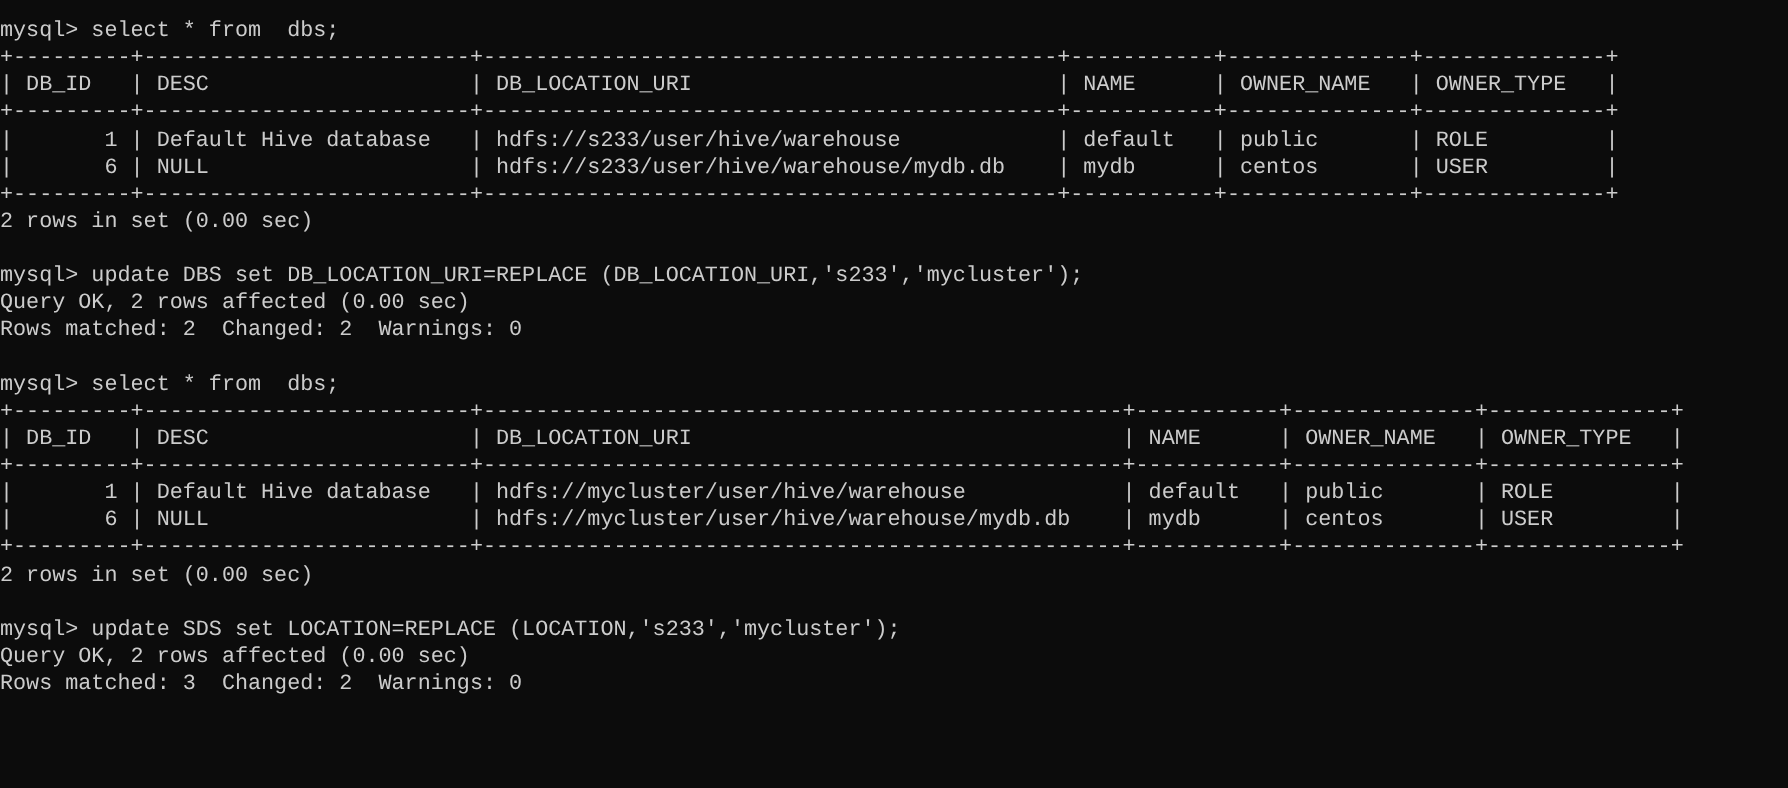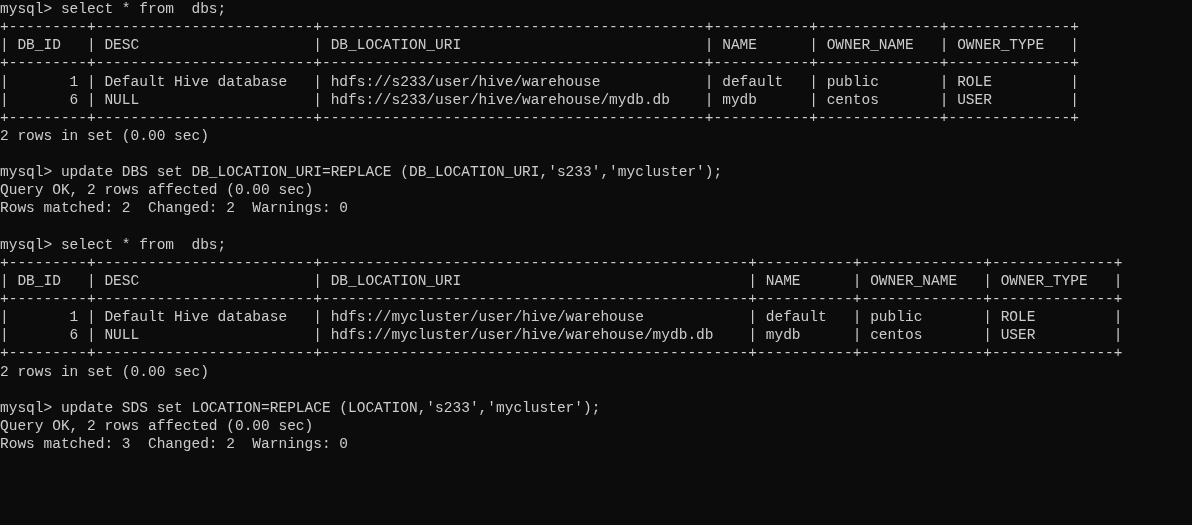--- a/index.html
+++ b/index.html
@@ -7,21 +7,21 @@
     padding: 0;
     background: #0c0c0c;
     color: #cccccc;
     font-family: "Consolas", "Courier New", monospace;
     font-size: 14.5px;
     line-height: 1.25;
     width: 1192px;
   }
   pre {
     margin: 0;
-    padding: 0 0 6px 0;
+    padding: 12px 0 6px 0;
     white-space: pre;
     font-family: inherit;
   }
 </style>
 </head>
 <body>
 
 <pre id="term">mysql&gt; select * from  dbs;
 +---------+-------------------------+--------------------------------------------+-----------+--------------+--------------+
 | DB_ID   | DESC                    | DB_LOCATION_URI                            | NAME      | OWNER_NAME   | OWNER_TYPE   |

